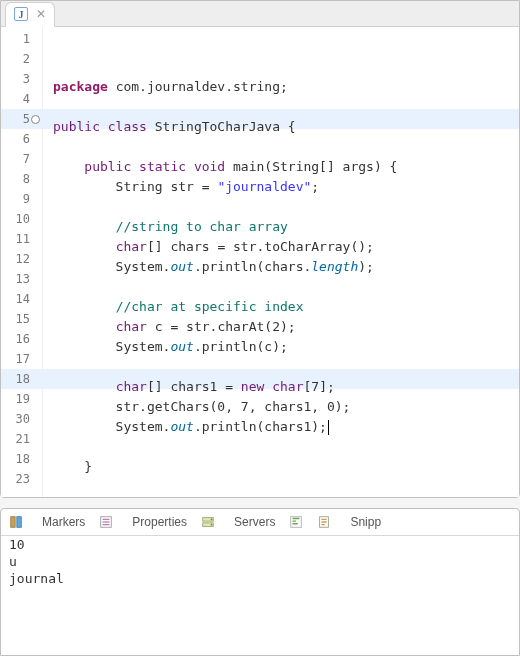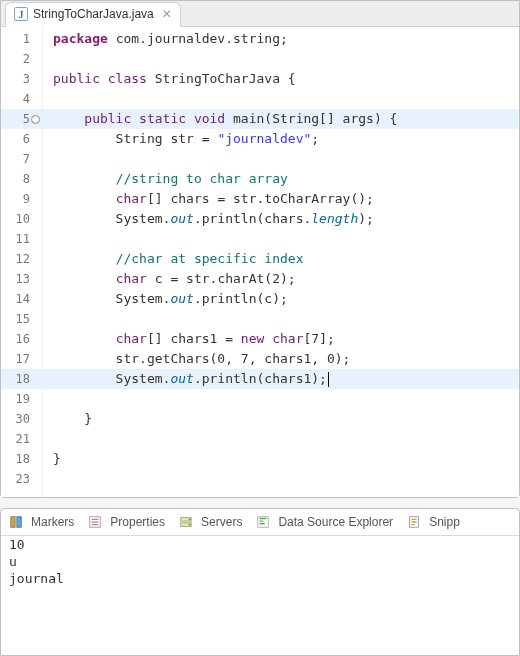--- a/index.html
+++ b/index.html
@@ -95,20 +95,21 @@
       background: #fff;
       border: 1px solid #888;
       border-radius: 50%;
     }
     .code {
       flex: 1;
       padding-left: 10px;
       white-space: pre;
       position: relative;
       padding-top: 2px;
+      margin-top: 48px;
     }
     .code .line { height: 20px; }
     .caret {
       display: inline-block;
       width: 1px;
       height: 15px;
       background: #000;
       vertical-align: middle;
       margin-left: 1px;
     }
@@ -136,21 +137,21 @@
       padding: 6px 8px;
       border-bottom: 1px solid #d8d8d8;
       color: #555;
       font-size: 12px;
       overflow: hidden;
       white-space: nowrap;
     }
     .views-tabs .vtab {
       display: flex;
       align-items: center;
-      gap: 8px;
+      gap: 19px;
       cursor: pointer;
     }
     .vicon {
       width: 14px;
       height: 14px;
       display: inline-block;
     }
     .console-header {
       padding: 6px 8px 4px 8px;
       color: #6d6d6d;
@@ -176,21 +177,20 @@
     }
     .code .line, .gutter .ln { position: relative; z-index: 1; }
   </style>
 </head>
 <body>
 
 <div class="editor-pane">
   <div class="tab-bar">
     <div class="tab">
       <span class="file-icon">J</span>
-      <span class="tab-label">StringToCharJava.java</span>
       <span class="tab-close">✕</span>
     </div>
   </div>
   <div class="code-area">
     <div id="hl-layer">
         <div class="hl-row" style="top: 82px;"></div>
         <div class="hl-row" style="top: 342px;"></div>
       </div>
     <div class="gutter" id="gutter">
         <div class="ln">1</div>
@@ -246,21 +246,20 @@
             <circle cx="12" cy="5" r="1" fill="#6b8e23"></circle>
             <circle cx="12" cy="11" r="1" fill="#6b8e23"></circle>
           </svg></span>
         <span>Servers</span>
       </div>
       <div class="vtab">
         <span class="vicon"><svg viewBox="0 0 16 16" width="14" height="14">
             <rect x="2" y="2" width="12" height="12" fill="#fff" stroke="#aaa"></rect>
             <path d="M4 4 L12 4 M4 7 L8 7 M4 10 L10 10" stroke="#6aa84f" stroke-width="1.5"></path>
           </svg></span>
-        <span>Data Source Explorer</span>
       </div>
       <div class="vtab">
         <span class="vicon"><svg viewBox="0 0 16 16" width="14" height="14">
             <rect x="3" y="2" width="10" height="12" fill="#fff" stroke="#999"></rect>
             <path d="M5 5 L11 5 M5 8 L11 8 M5 11 L9 11" stroke="#cfa33a" stroke-width="1.5"></path>
           </svg></span>
         <span>Snipp</span>
       </div>
     </div>
   <div class="console-out" id="console-out">10

